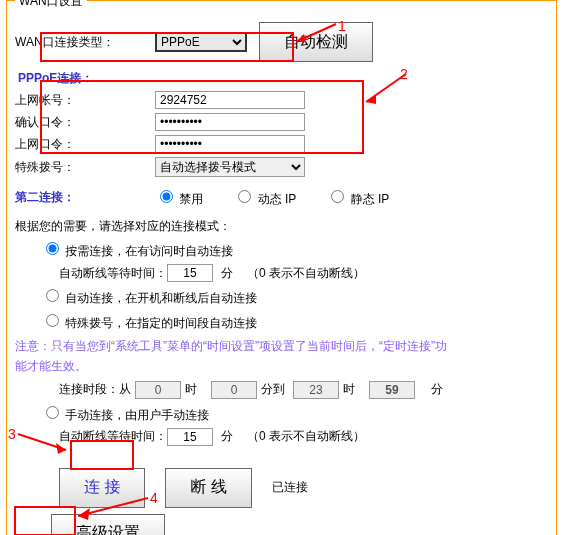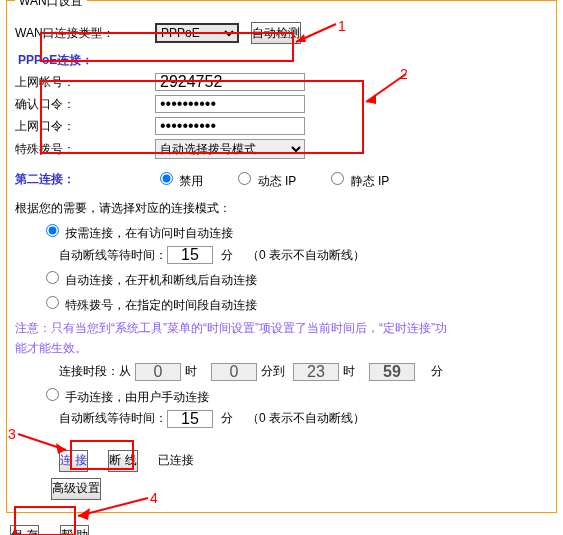--- a/index.html
+++ b/index.html
@@ -4,43 +4,43 @@
 <style>
 html,body{margin:0;padding:0;font-family:"SimSun","宋体",Arial,sans-serif;font-size:12px;background:#fff;color:#000}
 .container{width:563px;height:535px;box-sizing:border-box;position:relative}
 .fieldset{border:1px solid #f90;margin:0 6px 6px 6px;padding:0 8px 8px 8px;position:relative}
 .legend{position:relative;top:-8px;background:#fff;padding:0 4px;color:#000}
 .row{margin:4px 0;display:flex;align-items:center}
 .label{width:140px;display:inline-block;color:#000}
 .sect{color:#33c;font-weight:bold;margin:8px 0 4px 3px}
 select{font-size:12px;height:20px;border:1px solid #999;background:#efefef}
 .sel-dark{border:2px solid #333;background:#e8e8e8}
-input[type=text],input[type=password]{font-size:16px;height:18px;border:1px solid #999;padding:0 4px;box-sizing:border-box}
+input[type=text],input[type=password]{font-size:12px;height:18px;border:1px solid #999;padding:0 4px;box-sizing:border-box}
 input[type=text].short{width:46px;text-align:center}
-.btn{font-size:12px;height:22px;padding:0 0;border:1px solid #666;background:linear-gradient(#fff,#ddd);cursor:pointer}
+.btn{font-size:16px;height:40px;padding:0 24px;border:1px solid #666;background:linear-gradient(#fff,#ddd);cursor:pointer}
 .indent{margin-left:26px}
 .indent2{margin-left:44px}
 .blue{color:#33c}
 .red-box{position:absolute;border:2px solid #f00;pointer-events:none;z-index:20}
 .ann{position:absolute;color:#f00;font-size:14px;font-family:Arial,sans-serif;z-index:22}
 svg.arrow{position:absolute;z-index:21;pointer-events:none}
 .note{color:#8b5cf6}
 .btm{padding:6px 10px}
 </style>
 </head>
 <body>
 <div class="container">
 
 <div class="fieldset">
   <span class="legend">WAN口设置</span>
 
   
   <div class="row" style="margin-top:4px">
     <span class="label">WAN口连接类型：</span>
-    <select class="sel-dark" style="width:84px">
+    <select class="sel-dark" style="width:92px">
       <option>PPPoE</option>
     </select>
     <span style="width:12px"></span>
     <button class="btn">自动检测</button>
   </div>
 
   <div class="sect blue">PPPoE连接：</div>
 
   <div class="row">
     <span class="label">上网帐号：</span>

